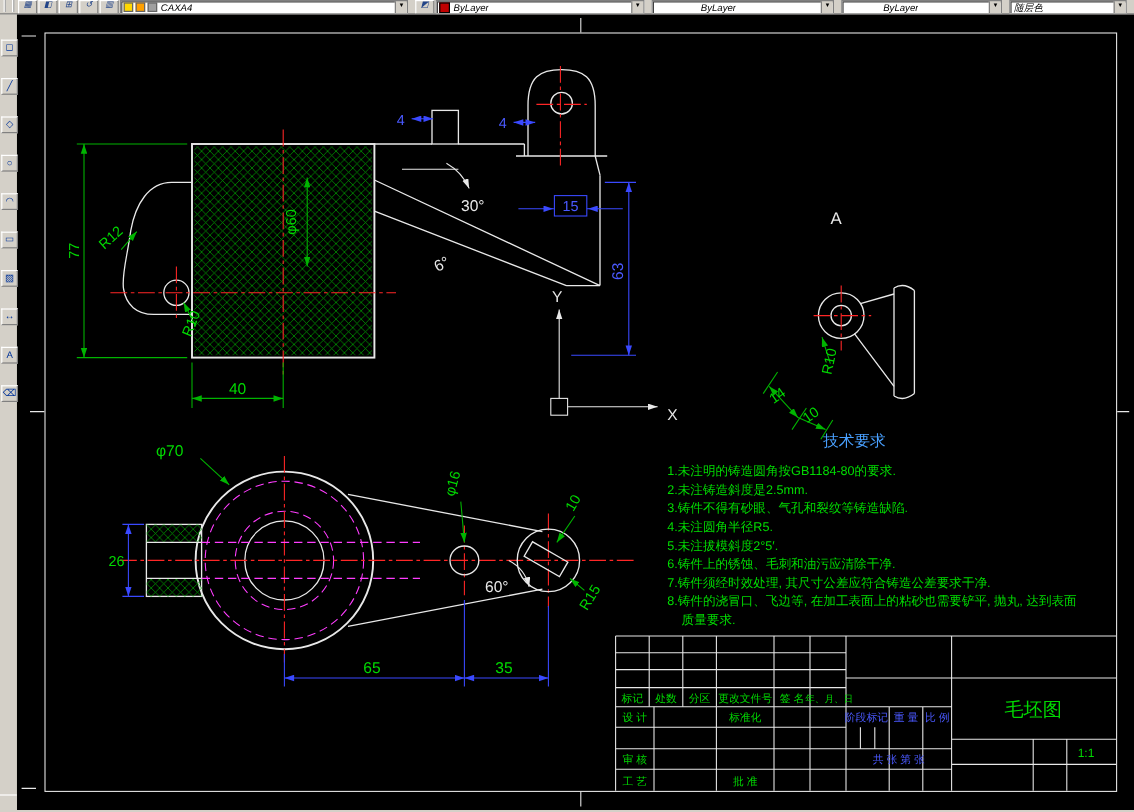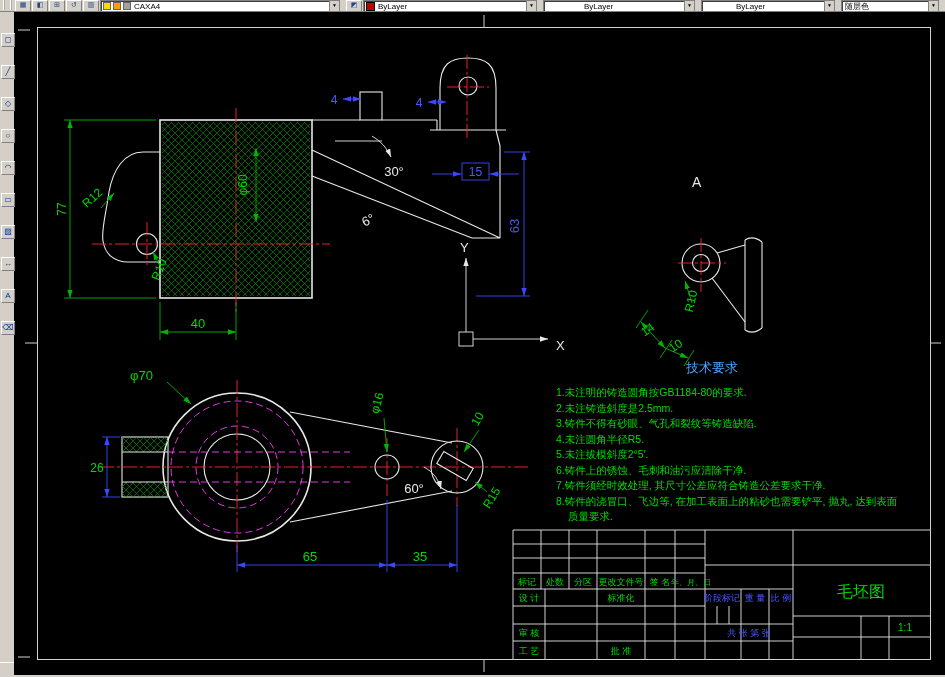--- a/index.html
+++ b/index.html
@@ -1,19 +1,19 @@
 <!DOCTYPE html>
 <html><head>
 <meta charset="utf-8">
 <style>
   html,body{margin:0;padding:0;width:945px;height:677px;overflow:hidden;background:#d4d0c8;
     font-family:"Liberation Sans",sans-serif;}
   
   .toolbar-top{position:absolute;left:0;top:0;width:945px;height:11px;background:#d4d0c8;
-    border-bottom:1px solid #808080;display:flex;align-items:flex-start;overflow:hidden;z-index:5;}
+    border-bottom:1px solid #808080;display:flex;align-items:flex-start;overflow:hidden;z-index:5;font-style:italic;}
   .grip{width:6px;height:10px;margin:0 3px;border-left:2px ridge #fff;border-right:2px ridge #fff;}
   .tbtn{width:14px;height:10px;background:#d4d0c8;border-top:1px solid #fff;border-left:1px solid #fff;
     border-right:1px solid #808080;border-bottom:1px solid #808080;font-size:7px;line-height:8px;
     text-align:center;color:#224488;margin-right:1px;flex:none;}
   .combo{height:10px;background:#fff;border:1px solid #808080;box-shadow:inset 1px 1px 0 #404040;
     display:flex;align-items:center;font-size:8px;color:#000;margin-right:6px;position:relative;flex:none;}
   .combo .txt{padding-left:3px;white-space:nowrap;overflow:hidden;}
   .combo .arrow{position:absolute;right:0;top:0;width:9px;height:100%;background:#d4d0c8;
     border-left:1px solid #808080;font-size:5px;line-height:9px;text-align:center;color:#000;}
   .sw{width:7px;height:7px;background:#c00000;border:1px solid #000;margin-left:2px;flex:none;}

